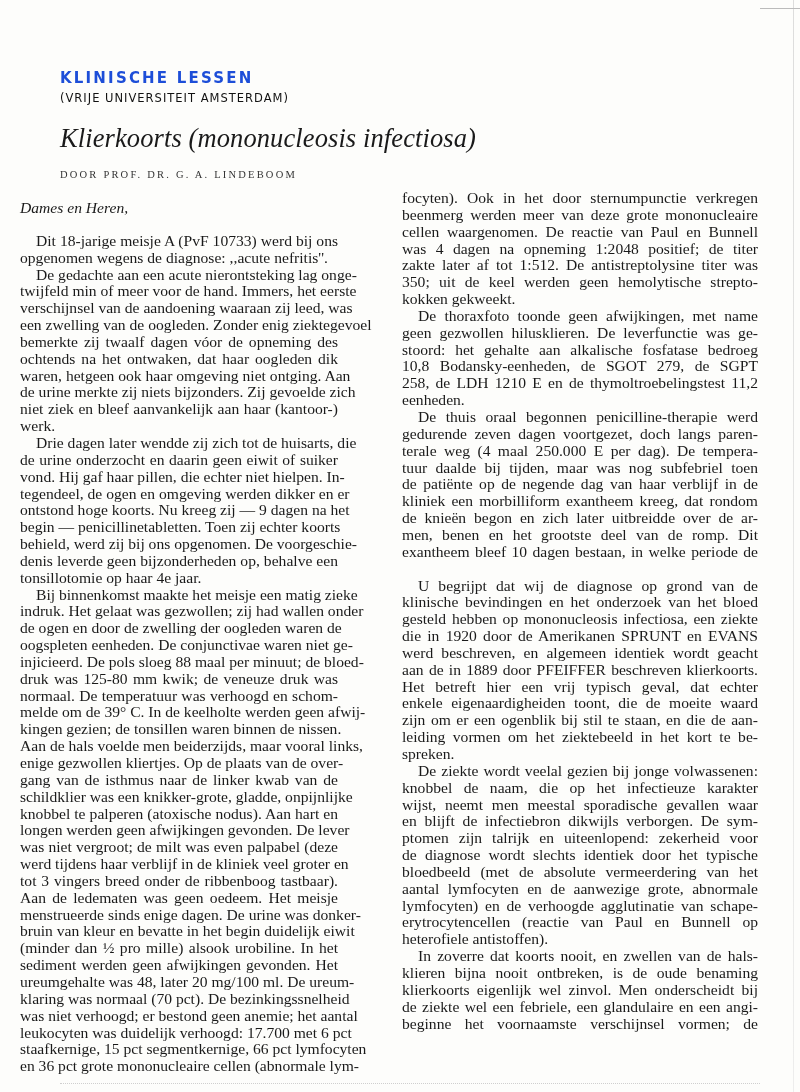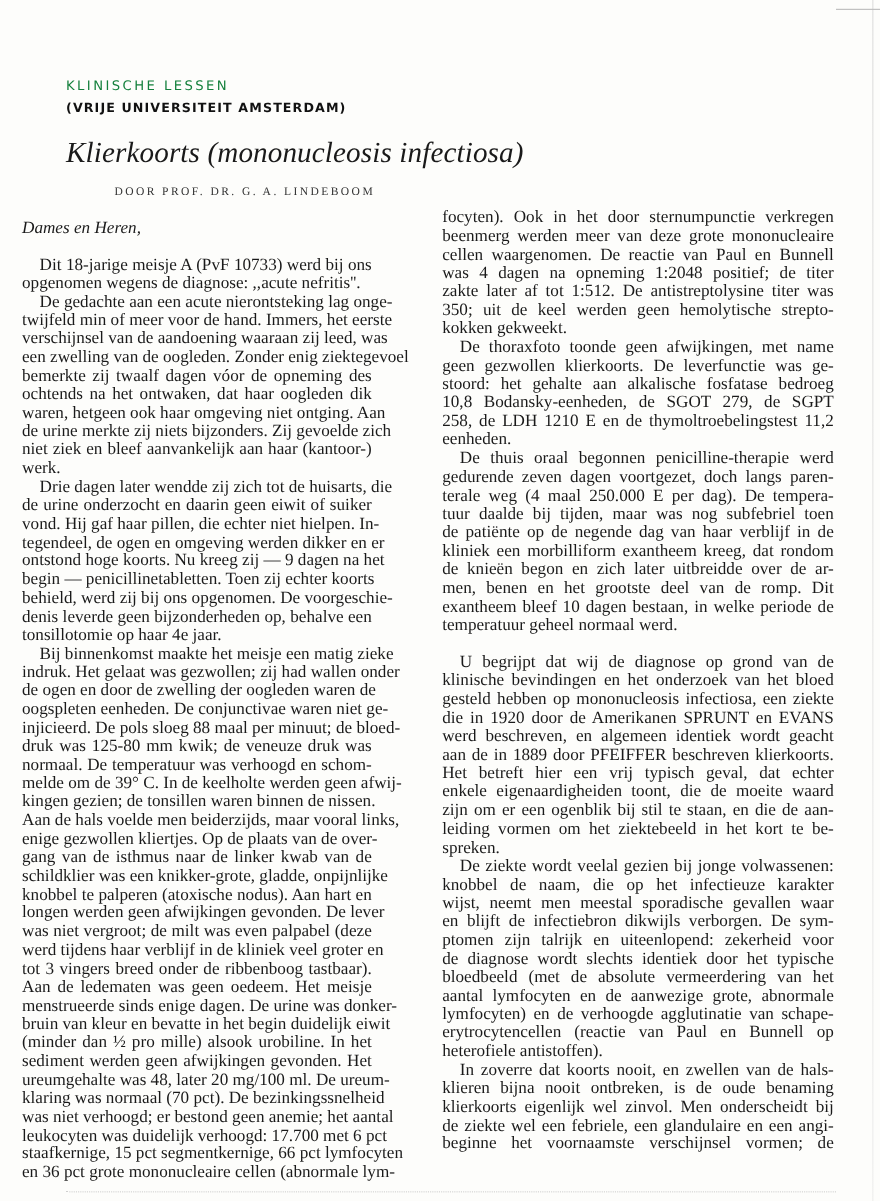--- a/index.html
+++ b/index.html
@@ -14,35 +14,35 @@
     position: absolute; right: 6px; top: 0; width: 1px; height: 1092px;
     background: linear-gradient(#cfcfcf, #e6e6e6);
     opacity: 0.7;
   }
   .top-edge {
     position: absolute; right: 0; top: 8px; width: 40px; height: 1px; background: #bbb;
   }
   .header { position: absolute; left: 60px; top: 67px; }
   .series {
     font-family: "DejaVu Sans", "Liberation Sans", sans-serif;
-    font-weight: normal; font-size: 12px; letter-spacing: 2.2px; color: #15803d;
+    font-weight: bold; font-size: 15px; letter-spacing: 2.2px; color: #1d4ed8;
     line-height: 22px;
   }
   .subseries {
     font-family: "DejaVu Sans", "Liberation Sans", sans-serif;
-    font-weight: bold; font-size: 11.5px; letter-spacing: 1px; color: #111;
+    font-weight: normal; font-size: 11.5px; letter-spacing: 1px; color: #111;
     line-height: 16px; margin-top: 1px;
   }
   .title {
     position: absolute; left: 60px; top: 123px;
     font-size: 26.5px; color: #1a1a1a; letter-spacing: 0.1px; font-style: italic;
   }
   .author {
     position: absolute; left: 60px; top: 169px;
-    font-size: 10.5px; letter-spacing: 2.2px; color: #333; margin-left: 44px;
+    font-size: 10.5px; letter-spacing: 2.2px; color: #333;
   }
   .col {
     position: absolute; width: 318px;
     font-size: 15.6px; line-height: 16.85px;
     text-align: justify; hyphens: none;
   }
   .col-left { left: 20px; top: 200px; }
   .col-right { left: 402px; top: 190px; width: 356px; }
   .salutation { font-style: italic; margin: 0 0 16px 0; }
   .gap { height: 17px; }
@@ -137,37 +137,36 @@
         <span class="line">focyten). Ook in het door sternumpunctie verkregen</span>
         <span class="line">beenmerg werden meer van deze grote mononucleaire</span>
         <span class="line">cellen waargenomen. De reactie van Paul en Bunnell</span>
         <span class="line">was 4 dagen na opneming 1:2048 positief; de titer</span>
         <span class="line">zakte later af tot 1:512. De antistreptolysine titer was</span>
         <span class="line">350; uit de keel werden geen hemolytische strepto-</span>
         <span class="line last">kokken gekweekt.</span>
       </div>
       <div>
         <span class="line ind">De thoraxfoto toonde geen afwijkingen, met name</span>
-        <span class="line">geen gezwollen klierkoorts. De leverfunctie was ge-</span>
+        <span class="line">geen gezwollen hilusklieren. De leverfunctie was ge-</span>
         <span class="line">stoord: het gehalte aan alkalische fosfatase bedroeg</span>
         <span class="line">10,8 Bodansky-eenheden, de SGOT 279, de SGPT</span>
         <span class="line">258, de LDH 1210 E en de thymoltroebelingstest 11,2</span>
         <span class="line last">eenheden.</span>
       </div>
       <div>
         <span class="line ind">De thuis oraal begonnen penicilline-therapie werd</span>
         <span class="line">gedurende zeven dagen voortgezet, doch langs paren-</span>
         <span class="line">terale weg (4 maal 250.000 E per dag). De tempera-</span>
         <span class="line">tuur daalde bij tijden, maar was nog subfebriel toen</span>
         <span class="line">de patiënte op de negende dag van haar verblijf in de</span>
         <span class="line">kliniek een morbilliform exantheem kreeg, dat rondom</span>
         <span class="line">de knieën begon en zich later uitbreidde over de ar-</span>
         <span class="line">men, benen en het grootste deel van de romp. Dit</span>
         <span class="line">exantheem bleef 10 dagen bestaan, in welke periode de</span>
-        <span class="line last">temperatuur geheel normaal werd.</span>
       </div>
       <div class="gap"></div>
       <div>
         <span class="line ind">U begrijpt dat wij de diagnose op grond van de</span>
         <span class="line">klinische bevindingen en het onderzoek van het bloed</span>
         <span class="line">gesteld hebben op mononucleosis infectiosa, een ziekte</span>
         <span class="line">die in 1920 door de Amerikanen SPRUNT en EVANS</span>
         <span class="line">werd beschreven, en algemeen identiek wordt geacht</span>
         <span class="line">aan de in 1889 door PFEIFFER beschreven klierkoorts.</span>
         <span class="line">Het betreft hier een vrij typisch geval, dat echter</span>

